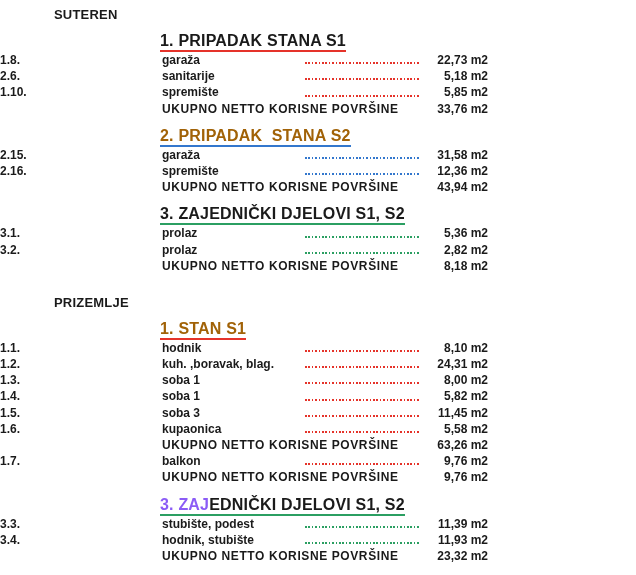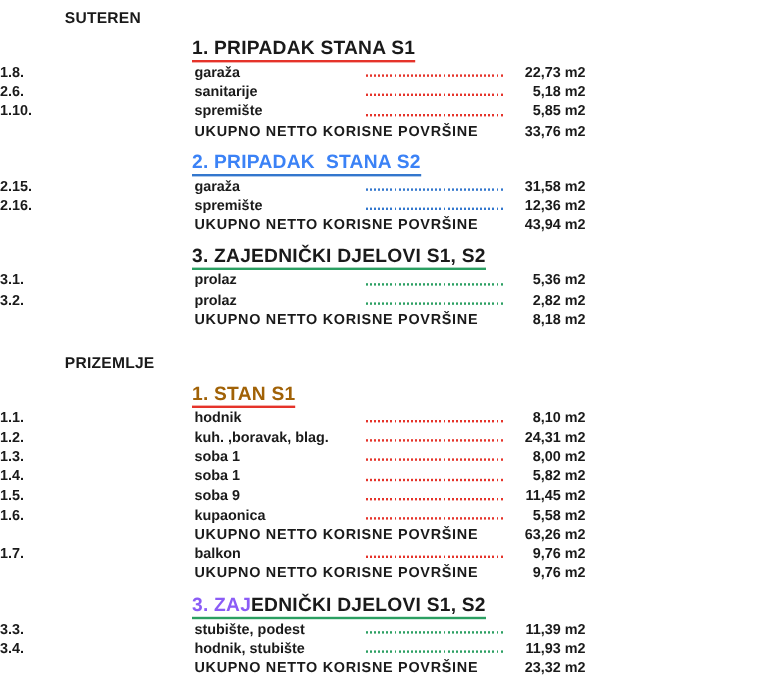--- a/index.html
+++ b/index.html
@@ -77,21 +77,21 @@
             <div class="cell leadwrap"><div class="leader" style="color: rgb(229, 51, 42);"></div></div>
             <div class="cell val">5,85 m2</div>
           </div>
           <div class="row trow">
             <div class="cell num"></div>
             <div class="cell tlab">UKUPNO NETTO KORISNE POVRŠINE</div>
             <div class="cell val">33,76 m2</div>
           </div>
         </div>
         <div class="sec">
-          <div class="sec-title" style="border-bottom-color: rgb(51, 119, 205);"><span class="tpart" style="color: #3b82f6;">2. PRIPADAK  STANA S2</span></div>
+          <div class="sec-title" style="border-bottom-color: rgb(51, 119, 205);"><span class="tpart" style="color: #a16207;">2. PRIPADAK  STANA S2</span></div>
           <div class="row">
             <div class="cell num">2.15.</div>
             <div class="cell lab">garaža</div>
             <div class="cell leadwrap"><div class="leader" style="color: rgb(51, 119, 205);"></div></div>
             <div class="cell val">31,58 m2</div>
           </div>
           <div class="row">
             <div class="cell num">2.16.</div>
             <div class="cell lab">spremište</div>
             <div class="cell leadwrap"><div class="leader" style="color: rgb(51, 119, 205);"></div></div>
@@ -147,21 +147,21 @@
             <div class="cell val">8,00 m2</div>
           </div>
           <div class="row">
             <div class="cell num">1.4.</div>
             <div class="cell lab">soba 1</div>
             <div class="cell leadwrap"><div class="leader" style="color: rgb(229, 51, 42);"></div></div>
             <div class="cell val">5,82 m2</div>
           </div>
           <div class="row">
             <div class="cell num">1.5.</div>
-            <div class="cell lab">soba 9</div>
+            <div class="cell lab">soba 3</div>
             <div class="cell leadwrap"><div class="leader" style="color: rgb(229, 51, 42);"></div></div>
             <div class="cell val">11,45 m2</div>
           </div>
           <div class="row">
             <div class="cell num">1.6.</div>
             <div class="cell lab">kupaonica</div>
             <div class="cell leadwrap"><div class="leader" style="color: rgb(229, 51, 42);"></div></div>
             <div class="cell val">5,58 m2</div>
           </div>
           <div class="row trow">

